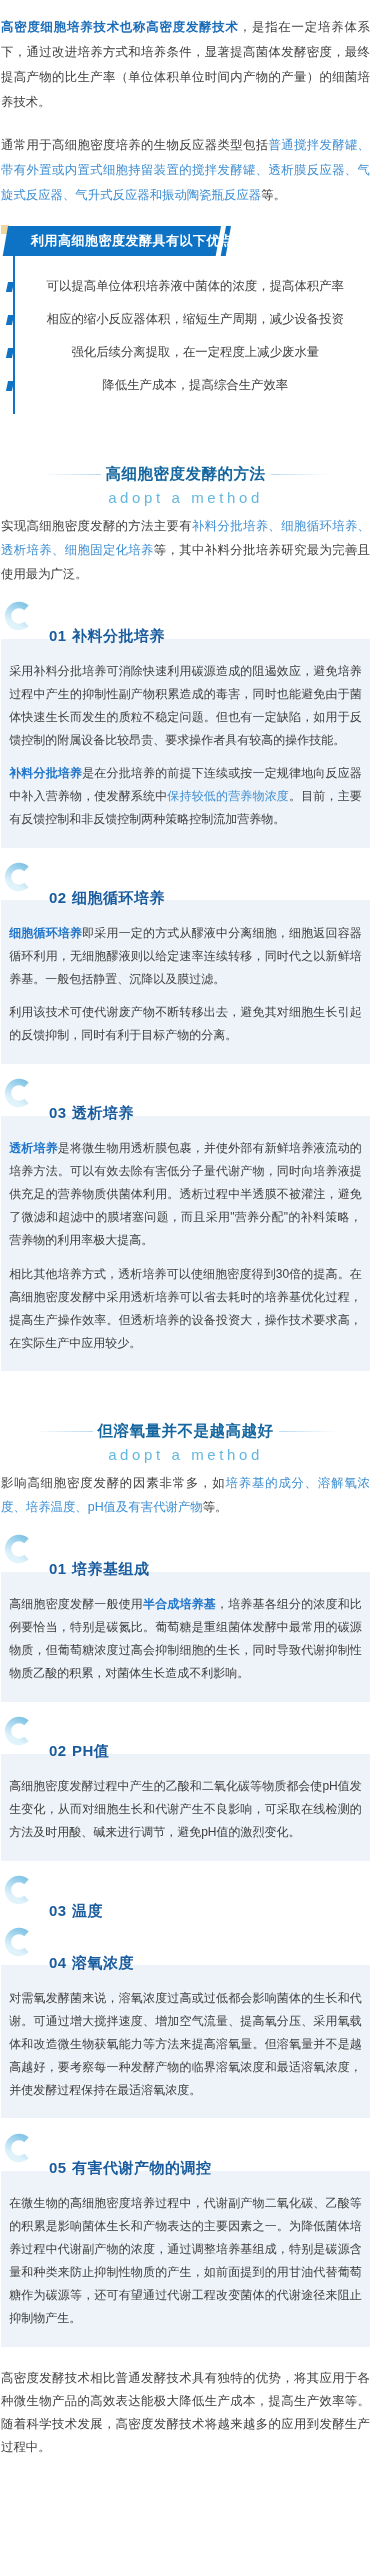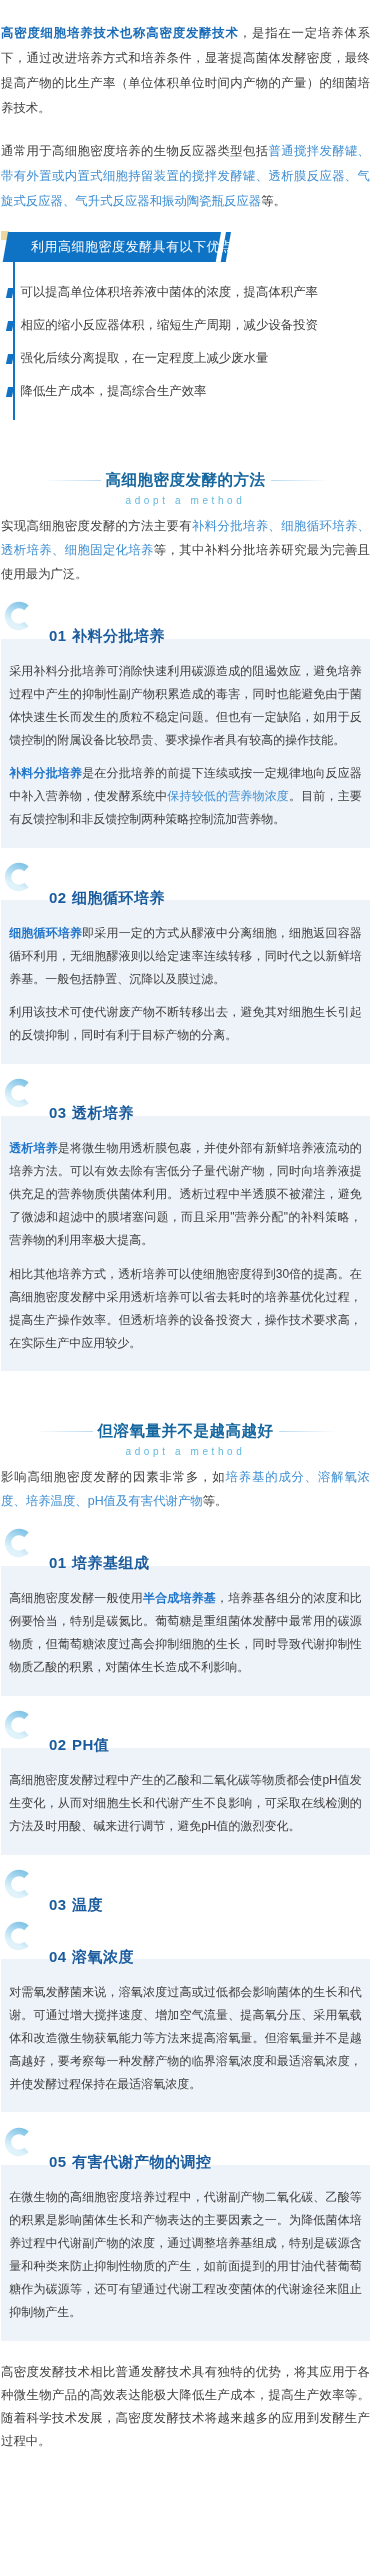--- a/index.html
+++ b/index.html
@@ -1,50 +1,50 @@
 <!DOCTYPE html>
 <html style="font-size:8.2px"><head>
 <meta charset="utf-8">
 <style>
   html,body{margin:0;padding:0;background:#ffffff;}
   .page{position:relative;width:371px;height:2802px;overflow:hidden;background:#fff;
         font-family:"Liberation Sans", sans-serif;color:#3d3d3d;}
   .article{padding:0 1px;}
   p{margin:0;}
   .body-p{font-size:12.4px;line-height:25px;text-align:justify;}
-  .p-top{padding-top:21px;}
+  .p-top{padding-top:15px;}
   .p-gap{margin-top:17.5px;}
   .sg-lead{color:#2277cc;font-weight:bold;}
   .sg-blue{color:#3e8ed2;}
   .sg-bblue{color:#1a6cb8;font-weight:bold;}
 
   
   .adv-block{margin-top:18.5px;}
   .banner-wrap{position:relative;height:30px;}
   .yellow-sq{position:absolute;left:0;top:-1px;width:7.7px;height:9.3px;background:#eed79c;}
   .banner-main{position:absolute;left:7.2px;top:0;width:213px;height:30px;background:#0e72c5;
       transform:skewX(-10deg);transform-origin:top left;}
   .banner-sliver{position:absolute;left:225px;top:0;width:4.6px;height:30px;background:#0e72c5;
       transform:skewX(-10deg);transform-origin:top left;}
   .banner-label{position:absolute;left:30px;top:0;height:22px;line-height:30px;
-      color:#fff;font-size:13px;font-weight:normal;letter-spacing:0.5px;}
-  .adv-list{position:relative;list-style:none;margin:0 0 0 12.4px;padding:23px 0 20.6px 7.2px;}
+      color:#fff;font-size:13px;font-weight:bold;letter-spacing:0.5px;}
+  .adv-list{position:relative;list-style:none;margin:0 0 0 12.4px;padding:23px 0 20.6px 7.2px;text-align:center;}
   .adv-list::before{content:"";position:absolute;left:0;top:0;bottom:0;width:1.5px;background:#1173c6;}
   .adv-list li{position:relative;font-size:12.4px;line-height:15.5px;margin-bottom:17.5px;}
   .adv-list li:last-child{margin-bottom:0;}
   .adv-bullet{position:absolute;left:-13.4px;top:2.6px;width:5.7px;height:9.8px;background:#1173c6;
       transform:skewX(-12deg);}
 
   
   .sec-header{display:flex;align-items:center;justify-content:center;gap:5px;margin-top:50px;}
   .sec-line{height:1.5px;flex:0 0 58px;border-radius:1px;}
   .sec-line.left{background:linear-gradient(to left,#b9d9f2,rgba(185,217,242,0));}
   .sec-line.right{background:linear-gradient(to right,#b9d9f2,rgba(185,217,242,0));}
   .sec-title{font-size:15.5px;font-weight:bold;color:#15669f;letter-spacing:0.5px;}
-  .sec-sub{text-align:center;color:#63b8df;font-size:10px;letter-spacing:3.6px;margin-top:4.1px;}
+  .sec-sub{text-align:center;color:#63b8df;font-size:15px;letter-spacing:3.6px;margin-top:4.1px;}
   .sec-intro{margin-top:8.2px;font-size:12.4px;line-height:24px;text-align:justify;}
 
   
   .sub-header{position:relative;height:46px;margin-top:6.2px;}
   .c-deco{position:absolute;left:2.6px;top:1px;width:30px;height:44px;}
   .sub-title{position:absolute;left:32px;top:18.5px;margin:16px;font-size:15px;font-weight:bold;
       color:#1a5c9e;letter-spacing:0.5px;}
   .sub-title .num{margin-right:5.2px;}
 
   

